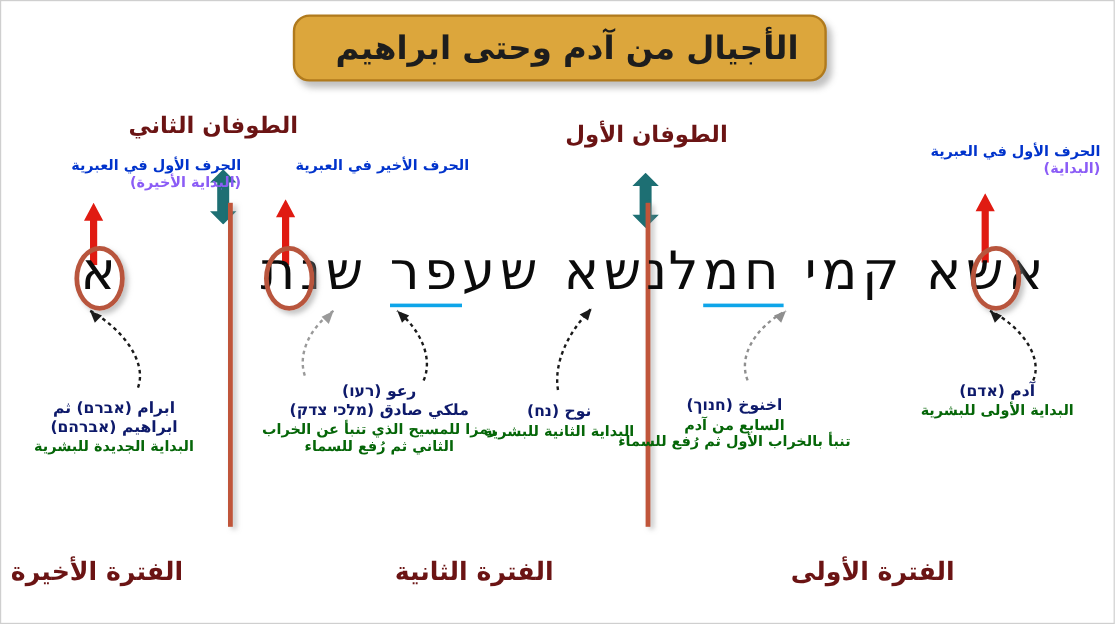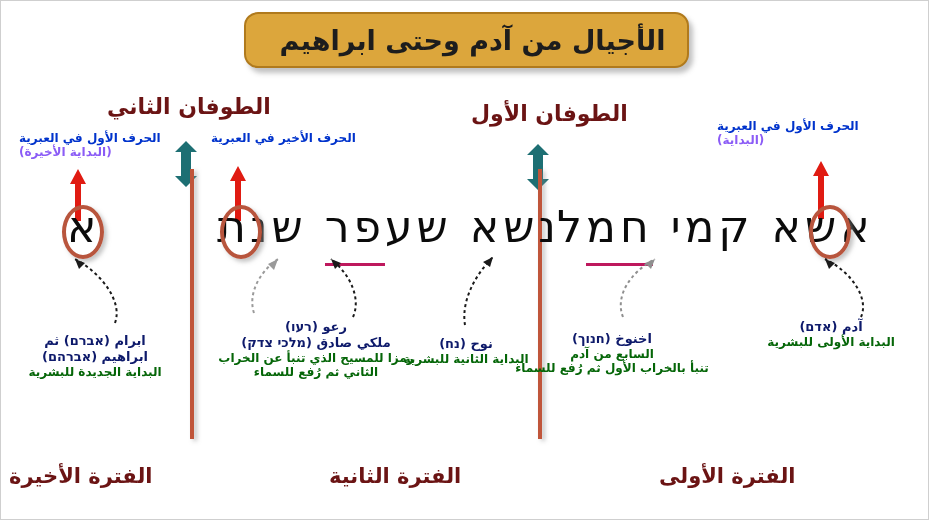--- a/index.html
+++ b/index.html
@@ -53,40 +53,40 @@
     width: 4px;
     background: #c0553a;
     box-shadow: 3px 2px 4px rgba(140,140,140,0.5);
   }
   .divider.d-left  { left: 189px; top: 168px; height: 270px; }
   .divider.d-right { left: 537px; top: 168px; height: 270px; }
 
   
   .flood-label {
     position: absolute;
-    font-size: 22px;
+    font-size: 19px;
     font-weight: bold;
     color: #6b1414;
     direction: rtl;
     white-space: nowrap;
   }
   .flood-second { left: 106px; top: 93px; }
   .flood-first  { left: 470px; top: 100px; }
 
   
   .teal-arrow {
     position: absolute;
     width: 26px;
     height: 46px;
   }
 
   
   .annot {
     position: absolute;
-    text-align: left;
+    text-align: right;
     direction: rtl;
     line-height: 1.18;
     white-space: nowrap;
   }
   .annot .blue {
     display: block;
     color: #0033cc;
     font-size: 12px;
     font-weight: bold;
   }
@@ -114,22 +114,22 @@
     font-family: "DejaVu Sans", "Liberation Sans", sans-serif;
     font-size: 44px;
     color: #0b0b0b;
     white-space: nowrap;
     letter-spacing: 4px;
   }
   .heb-right  { left: 556px; top: 200px; }
   .heb-middle { left: 216px; top: 200px; }
   .heb-left   { left: 66px;  top: 200px; }
   .heb-underline {
-    border-bottom: 3px solid #be185d;
-    padding-bottom: 11px;
+    border-bottom: 3px solid #0ea5e9;
+    padding-bottom: 1px;
   }
 
   
   .circle-mark {
     position: absolute;
     border: 4px solid #b8553d;
     border-radius: 50%;
     box-shadow: 3px 3px 4px rgba(150,150,150,0.55);
   }
 

